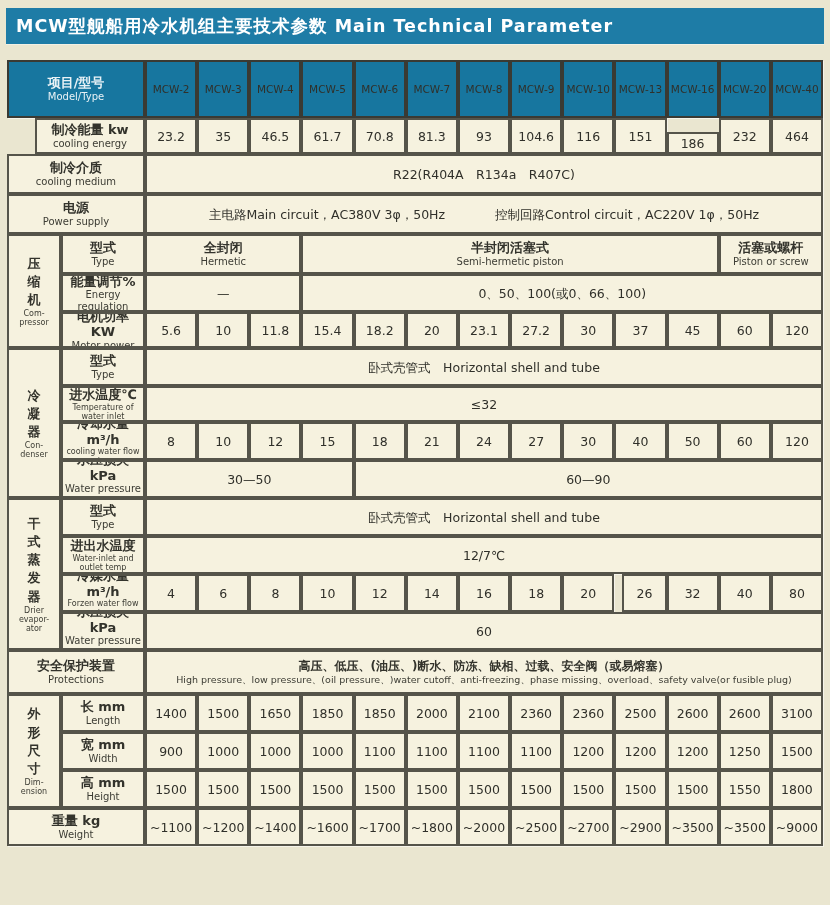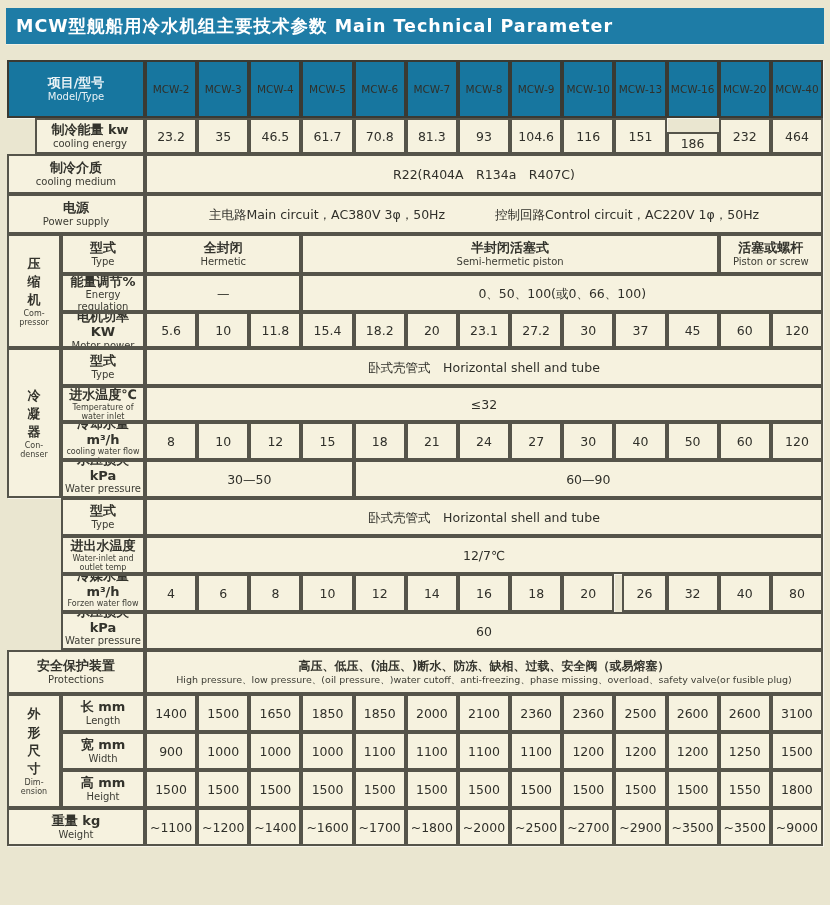--- a/index.html
+++ b/index.html
@@ -302,20 +302,26 @@
     <div class="cell" style="grid-area: 11 / 2 / span 1 / span 1;">
       <span class="zh">水压损失kPa</span>
       <span class="en">Water pressure loss</span>
     </div>
     <div class="cell" style="grid-area: 11 / 3 / span 1 / span 4;">
       <span class="val">30—50</span>
     </div>
     <div class="cell" style="grid-area: 11 / 7 / span 1 / span 9;">
       <span class="val">60—90</span>
     </div>
+    <div class="cell" style="grid-area: 12 / 1 / span 4 / span 1;">
+      <span class="sec-zh">干式蒸发器</span>
+      <span class="sec-en">Drier</span>
+      <span class="sec-en">evapor-</span>
+      <span class="sec-en">ator</span>
+    </div>
     <div class="cell" style="grid-area: 12 / 2 / span 1 / span 1;">
       <span class="zh">型式</span>
       <span class="en">Type</span>
     </div>
     <div class="cell" style="grid-area: 12 / 3 / span 1 / span 13;">
       <span class="val">卧式壳管式　Horizontal shell and tube</span>
     </div>
     <div class="cell" style="grid-area: 13 / 2 / span 1 / span 1;">
       <span class="zh">进出水温度</span>
       <span class="en small">Water-inlet and outlet temp</span>

